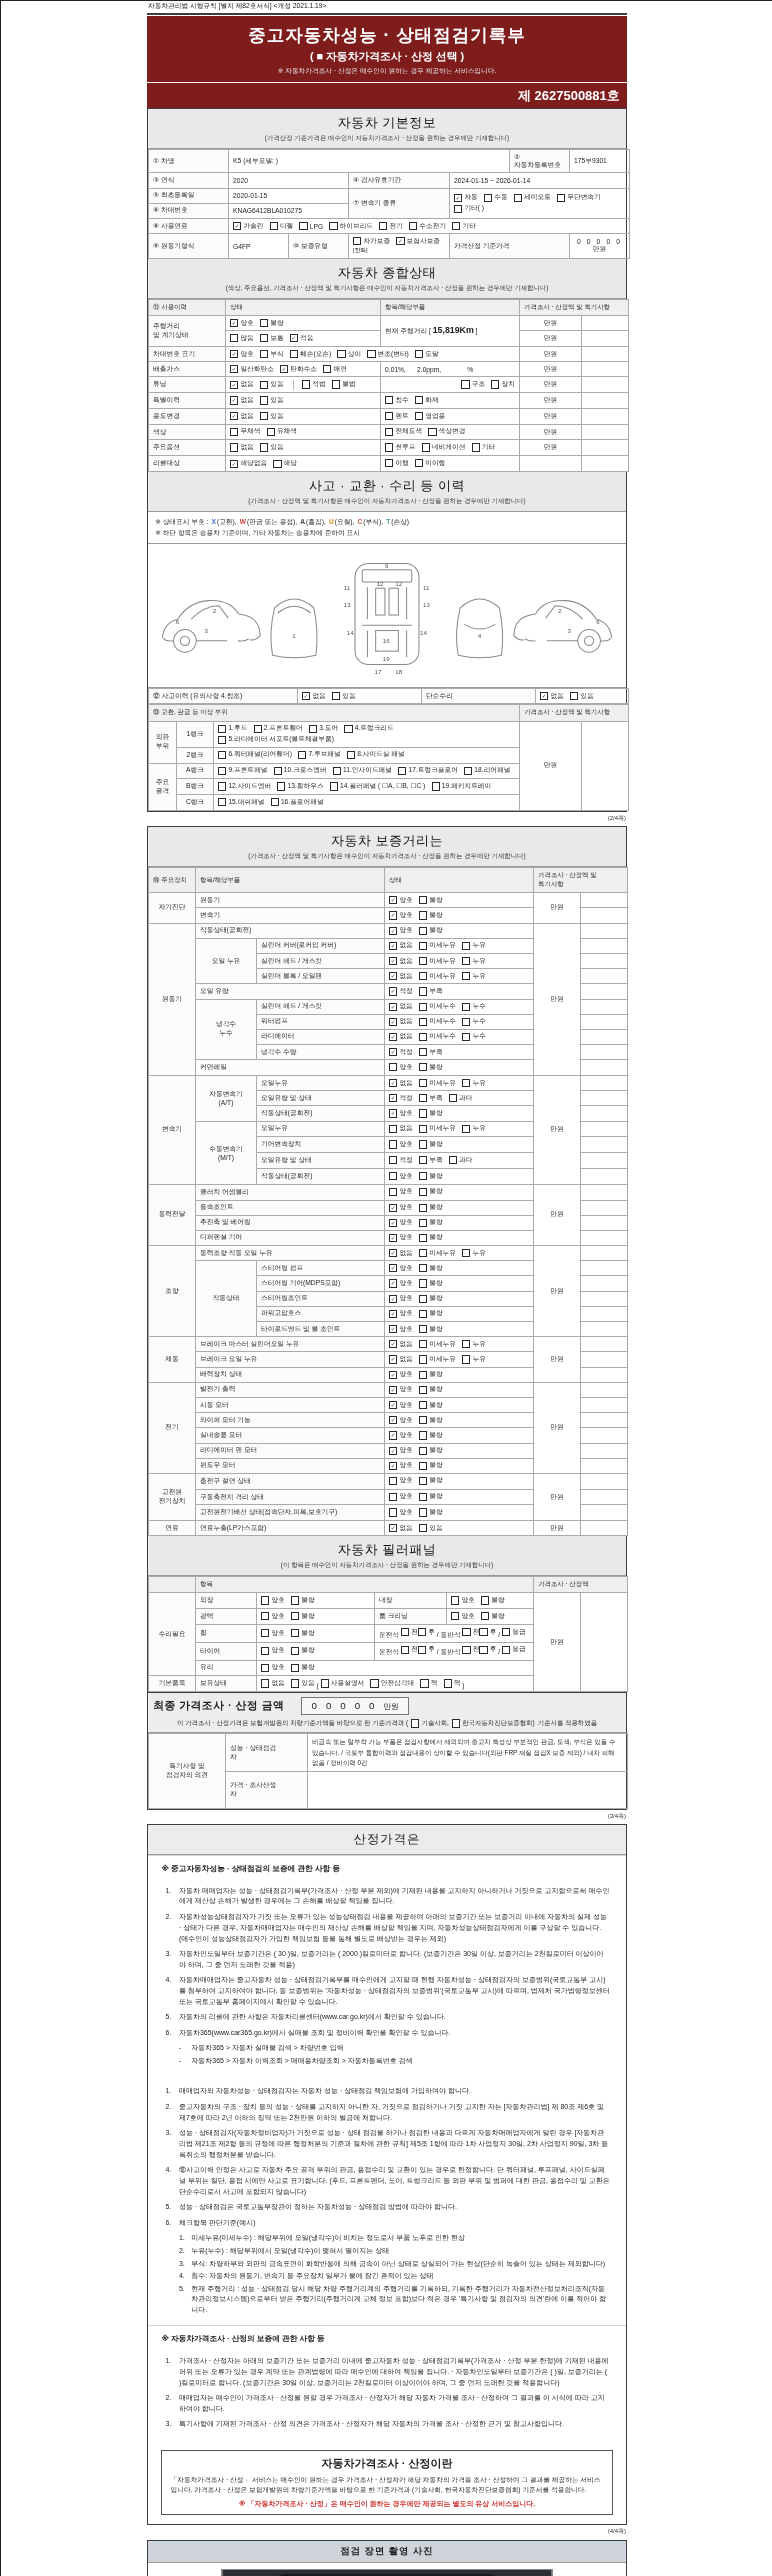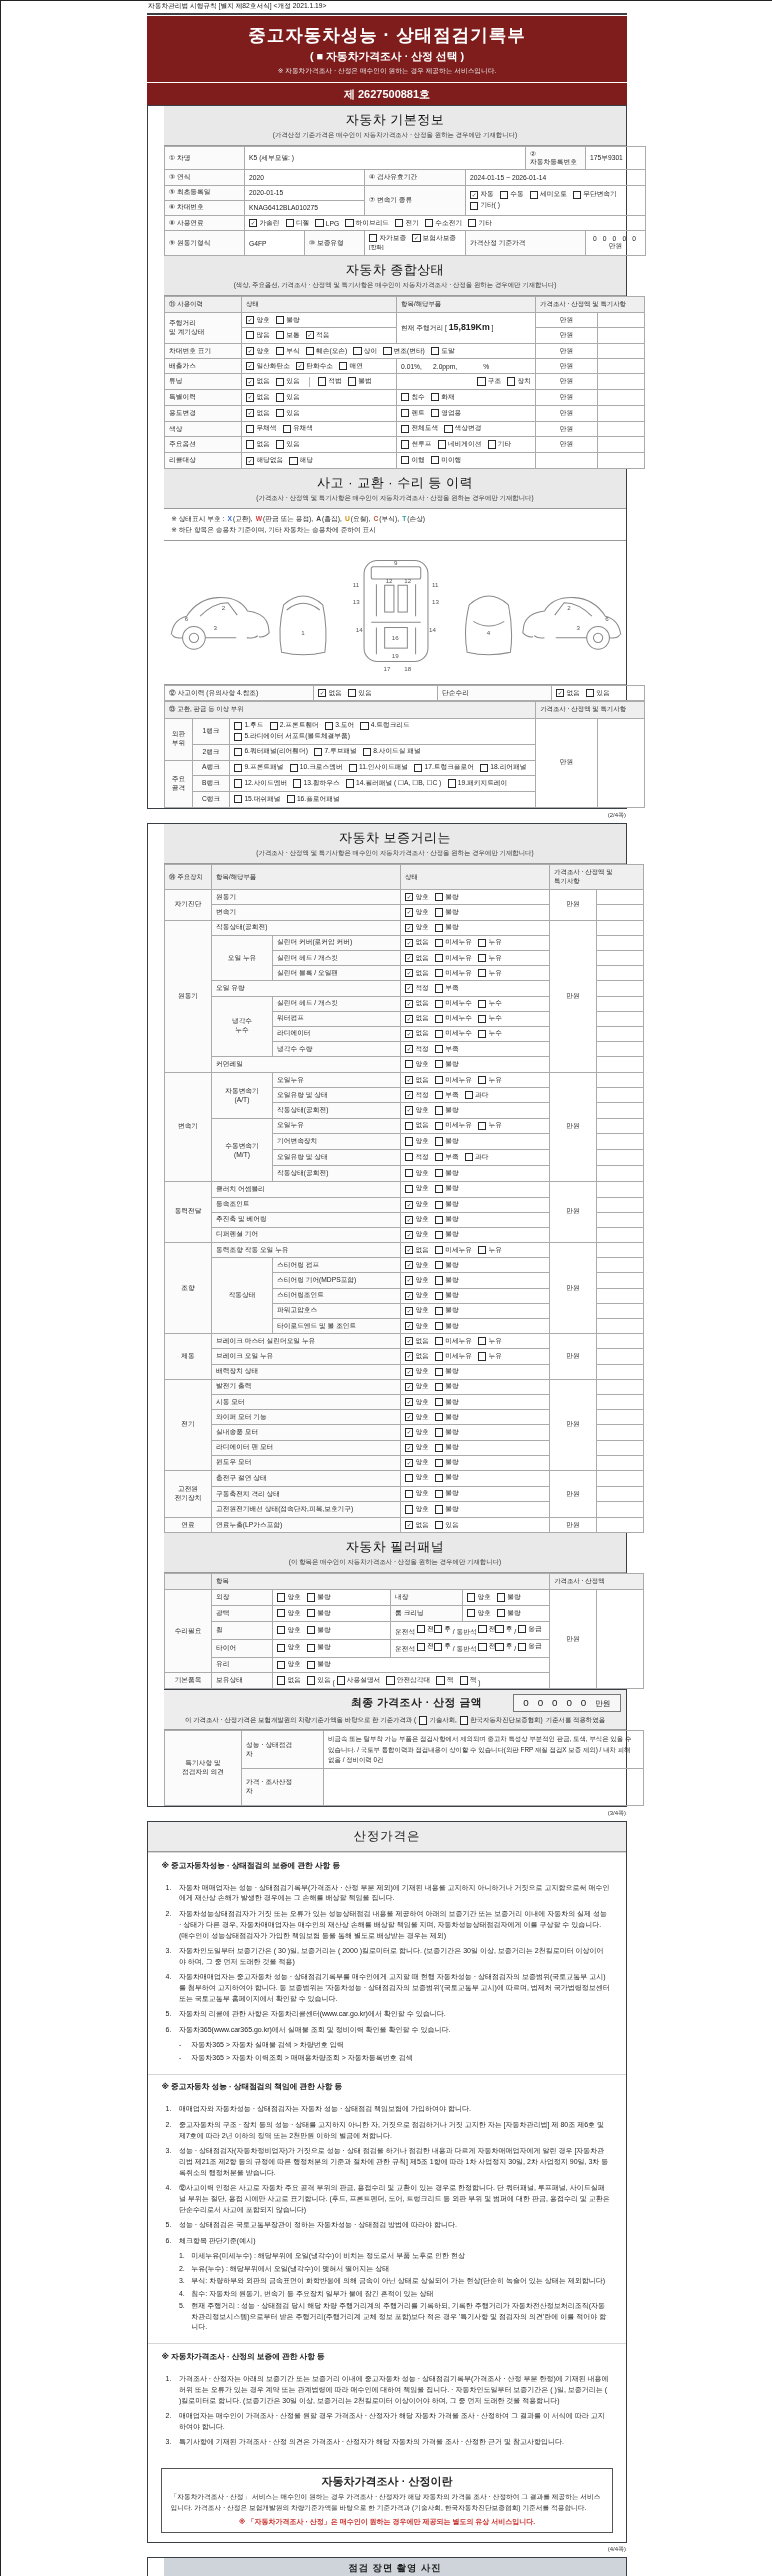--- a/index.html
+++ b/index.html
@@ -5,23 +5,23 @@
   html,body{margin:0;padding:0;background:#fff;}
   .doc{width:772px;height:2575px;border:0.5px solid #222;background:#fff;overflow:hidden;
        font-family:"Liberation Sans","DejaVu Sans",sans-serif;color:#222;}
   .content{width:480px;margin:0 auto;}
   .top-note{font-size:6.7px;color:#111;padding:1px 0 1.5px 1px;}
   .rule{height:2.6px;background:#3a3e45;}
   .main-head{background:#7f1d1d;color:#fff;text-align:center;padding:7.2px 0 0 0;margin-top:1px;}
   .mh-title{font-size:17.5px;font-weight:bold;letter-spacing:1px;}
   .mh-sub{font-size:10.8px;font-weight:bold;margin-top:3.1px;}
   .mh-note{font-size:6.7px;margin-top:2.6px;color:#e8e8e8;}
-  .mh-docno{border-top:1px solid #fff;margin-top:6.2px;padding:3.6px 7.2px;text-align:center;
-            font-size:11px;font-weight:bold;}
-  .box{border:1px solid #3a3e45;border-top:1.5px solid #3a3e45;background:#fff;padding-left:16px;}
+  .mh-docno{border-top:1px solid #fff;margin-top:6.2px;padding:3.6px 7.2px;text-align:right;
+            font-size:13px;font-weight:bold;}
+  .box{border:1px solid #3a3e45;border-top:1.5px solid #3a3e45;background:#fff;}
   .sec-head{background:#e9e9e9;text-align:center;padding:4.6px 0 5.2px 0;border-bottom:0.5px solid #9a9a9a;}
   .sec-title{font-size:13px;font-weight:500;letter-spacing:0.5px;color:#111;}
   .sec-sub{font-size:6.4px;color:#333;margin-top:2.1px;}
   table.t{border-collapse:collapse;width:100%;table-layout:fixed;}
   table.t td{border:0.5px solid #ababab;font-size:6.7px;padding:2.6px 4.1px;vertical-align:middle;
              word-break:keep-all;}
   table.t tr.hdr td{background:#efefef;font-size:6.4px;padding:3.1px 4.1px;}
   td.lab{background:#fbfbfb;}
   td.grp{text-align:center;background:#fbfbfb;}
   td.price{text-align:center;color:#222;}
@@ -31,21 +31,21 @@
   .cb{display:inline-block;width:6.2px;height:6.2px;border:1px solid #2b2b2b;margin-right:2.1px;
       font-size:5.7px;line-height:6.2px;text-align:center;font-weight:bold;background:#fff;color:#111;flex:0 0 auto;}
   .km{font-size:8.8px;font-weight:bold;}
   .pre{white-space:pre;}
   .legend-wrap{border-bottom:0.5px solid #9a9a9a;padding:4.1px 7.2px;font-size:6.7px;line-height:1.7;}
   .legend-code{font-weight:bold;margin:0 1px 0 3.1px;}
   .diagram-wrap{padding:3.1px 0 5.2px 0;border-bottom:0.5px solid #9a9a9a;text-align:center;}
   .marker{text-align:right;font-size:6px;color:#333;padding:2.1px 1px 3.1px 0;}
   .final-band{background:#ededee;border-top:1.5px solid #3a3e45;border-bottom:0.5px solid #9a9a9a;
               padding:4.1px 5.2px;text-align:center;}
-  .final-line1{display:flex;justify-content:flex-end;align-items:center;gap:31px;}
+  .final-line1{display:flex;justify-content:flex-start;align-items:center;gap:17px;}
   .final-label{font-size:10.8px;font-weight:bold;letter-spacing:0.5px;}
   .final-value{background:#f7f7f7;border:0.5px solid #777;padding:2.1px 9.3px;font-size:9.8px;letter-spacing:3.1px;}
   .final-note{font-size:6.4px;margin-top:3.6px;display:flex;justify-content:center;gap:3.1px;align-items:center;flex-wrap:wrap;}
   .notice-box{border:1px solid #3a3e45;background:#fff;}
   .n-title{background:#ececec;text-align:center;font-size:12.4px;font-weight:500;padding:6.2px 0;
            border-bottom:0.5px solid #9a9a9a;letter-spacing:1px;}
   .n-sec{padding:7.7px 13.4px 2.1px 13.4px;font-size:7.7px;font-weight:700;border-top:0.5px solid #d6d6d6;}
   .n-items{padding:5.2px 15.5px 8.2px 17.5px;}
   .ni{display:flex;font-size:7px;line-height:1.55;margin:4.6px 0;}
   .nno{width:13.4px;flex:0 0 auto;}
@@ -1621,21 +1621,20 @@
             </div>
             <div class="nsub">
               <span class="nno">-</span>
               <span class="ntx">자동차365 &gt; 자동차 실매물 검색 &gt; 차량번호 입력</span>
             </div>
             <div class="nsub">
               <span class="nno">-</span>
               <span class="ntx">자동차365 &gt; 자동차 이력조회 &gt; 매매용차량조회 &gt; 자동차등록번호 검색</span>
             </div>
           </div>
-          <div class="n-sec">※ 중고자동차 성능 · 상태점검의 책임에 관한 사항 등</div>
           <div class="n-items">
             <div class="ni">
               <span class="nno">1.</span>
               <span class="ntx">매매업자와 자동차성능 · 상태점검자는 자동차 성능 · 상태점검 책임보험에 가입하여야 합니다.</span>
             </div>
             <div class="ni">
               <span class="nno">2.</span>
               <span class="ntx">중고자동차의 구조 · 장치 등의 성능 · 상태를 고지하지 아니한 자, 거짓으로 점검하거나 거짓 고지한 자는 [자동차관리법] 제 80조 제6호 및 제7호에 따라 2년 이하의 징역 또는 2천만원 이하의 벌금에 처합니다.</span>
             </div>
             <div class="ni">

